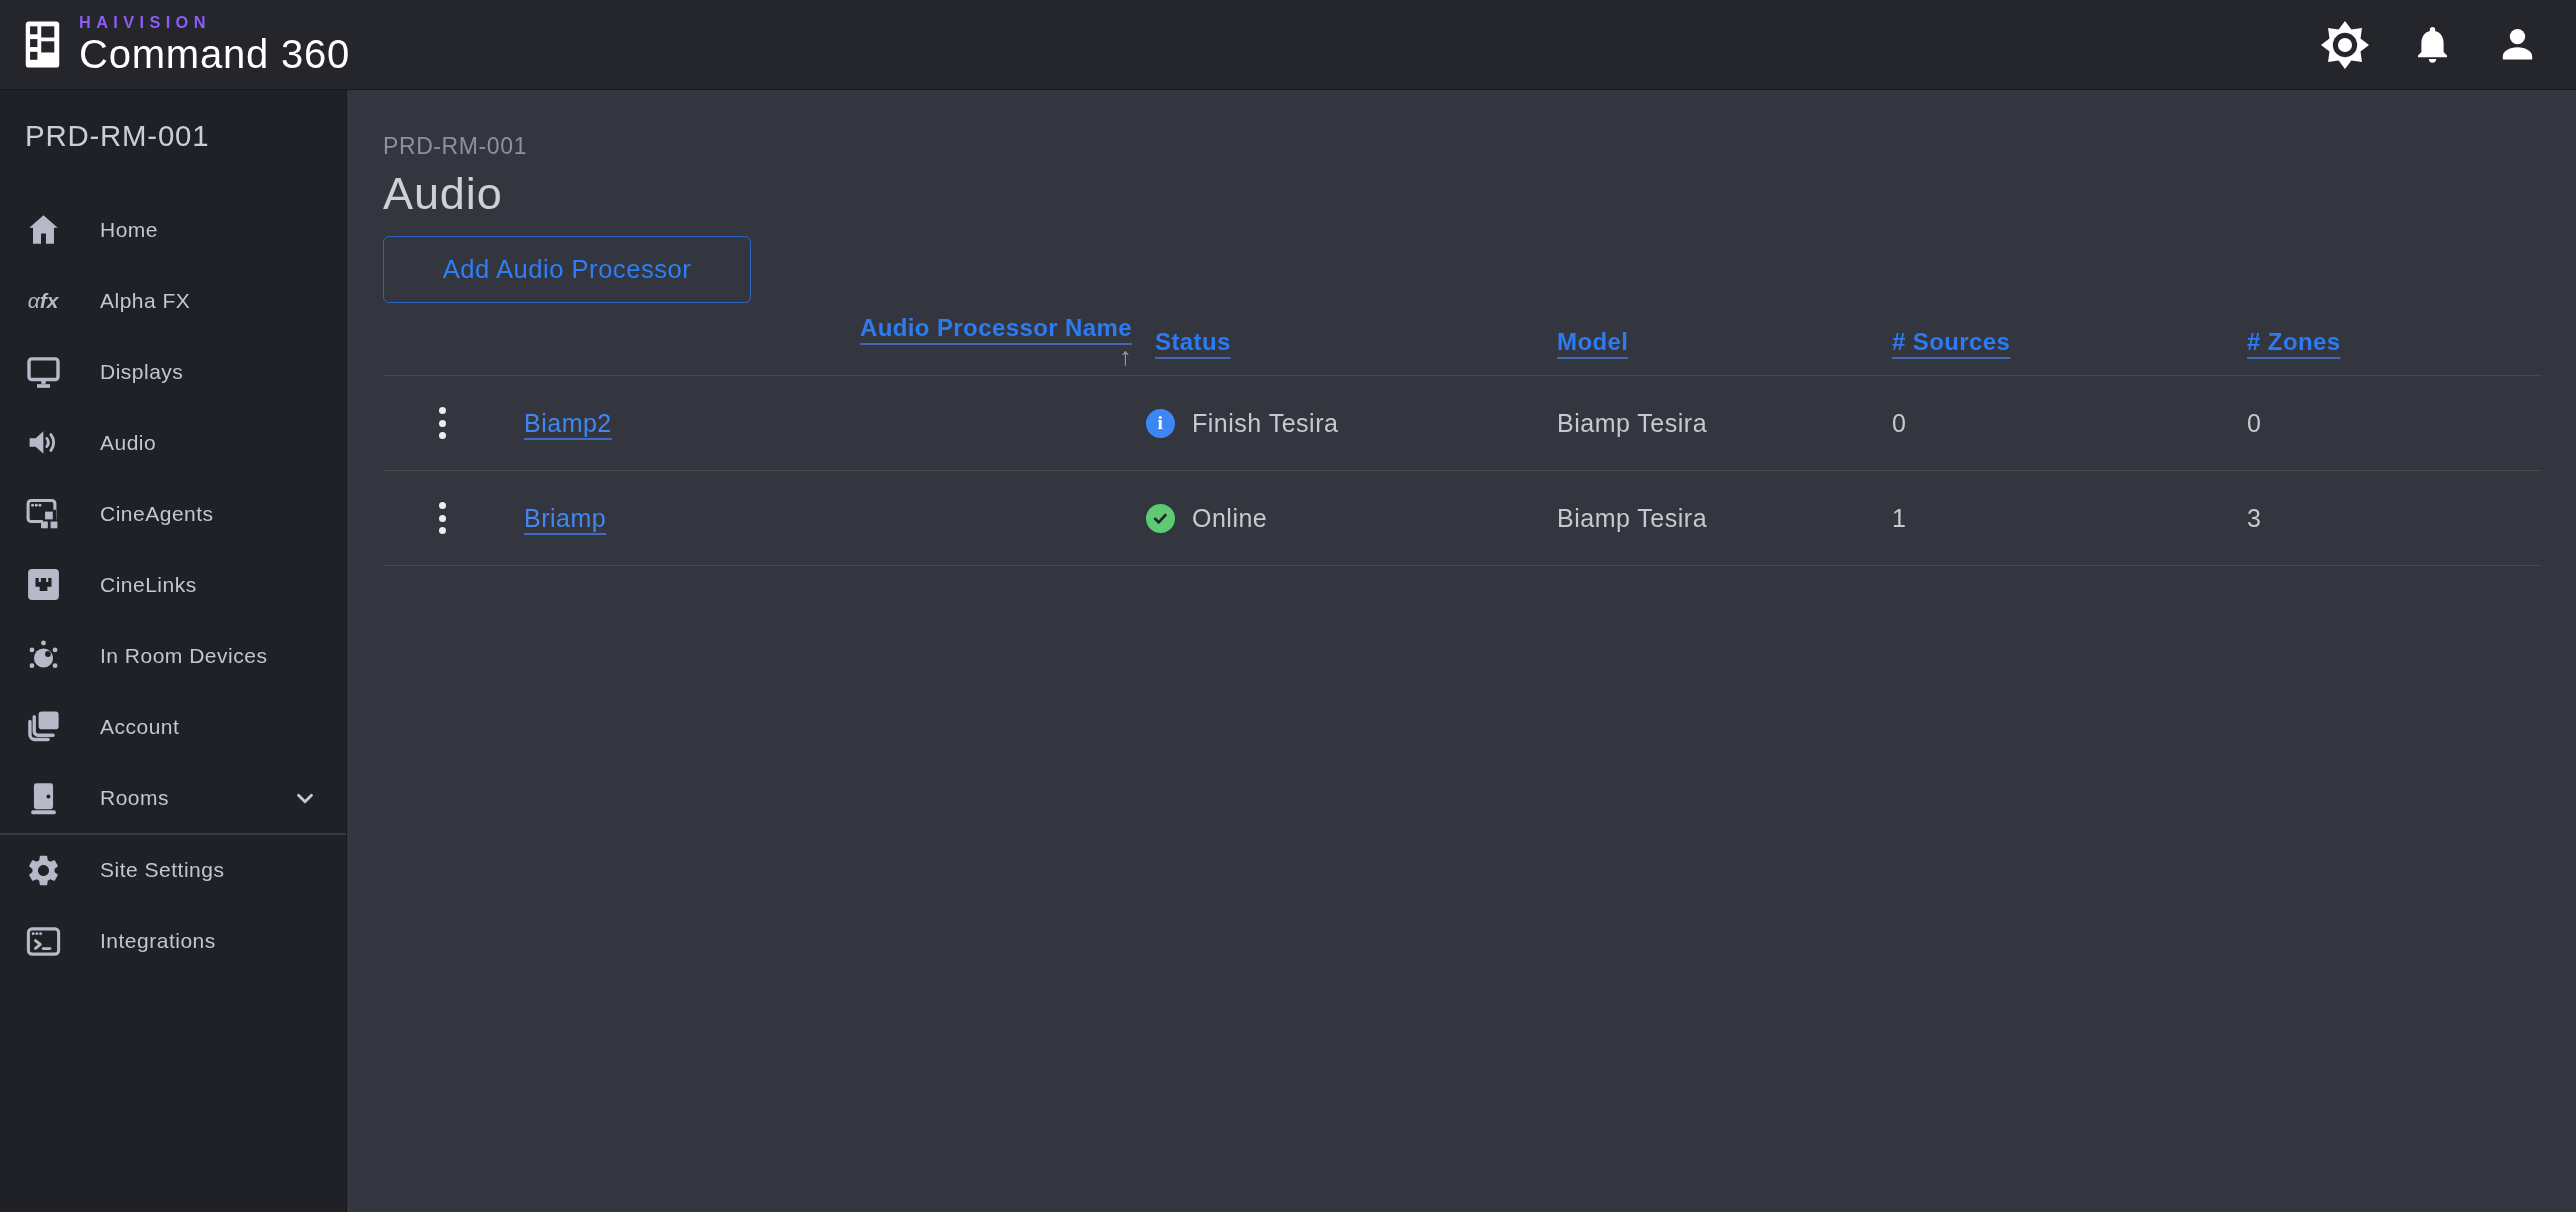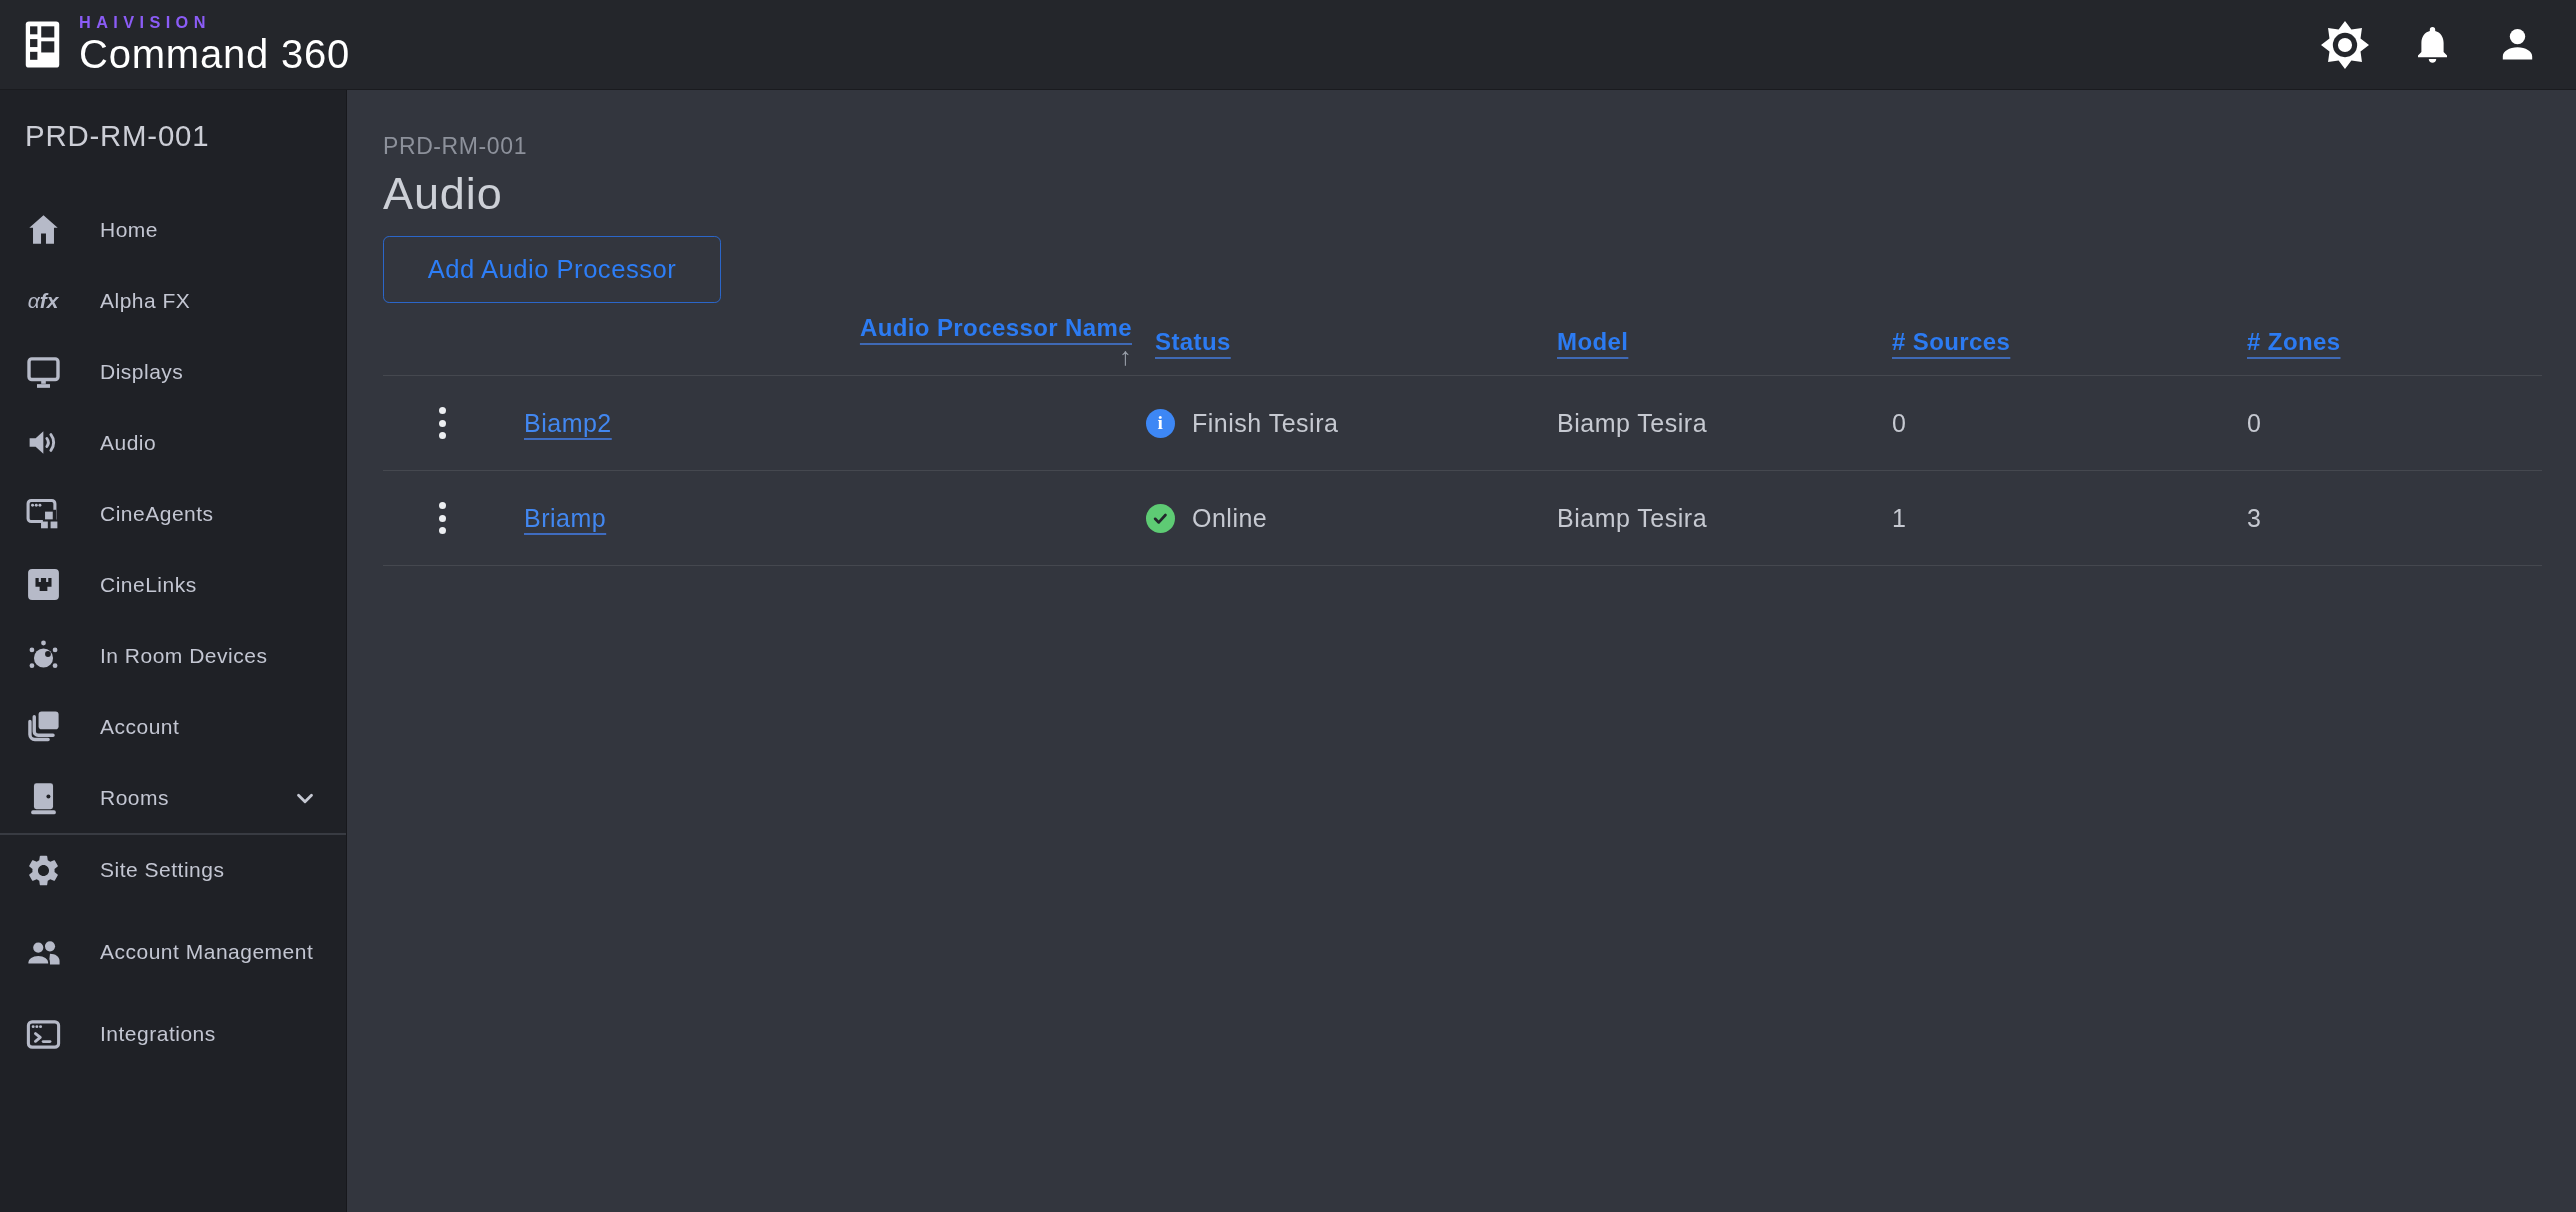--- a/index.html
+++ b/index.html
@@ -60,21 +60,21 @@
   .afx b{font-weight:700;}
   
   .main{
     position:absolute;top:90px;left:347px;width:2229px;height:1122px;
     background:var(--main-bg);
     padding:42px 34px 0 36px;
   }
   .breadcrumb{font-size:23px;color:#8d919b;letter-spacing:0.6px;line-height:29.4px;cursor:pointer;}
   .page-title{margin-top:4.6px;font-size:45px;font-weight:400;color:#cdd0d7;letter-spacing:0.9px;line-height:56px;}
   .add-btn{
-    margin-top:14px;width:338px;height:67px;
+    margin-top:14px;width:368px;height:67px;
     background:transparent;border:1.5px solid #2b66c9;border-radius:6.2px;
     color:var(--accent);font-size:25.6px;letter-spacing:0.5px;
     font-family:inherit;cursor:pointer;display:flex;align-items:center;justify-content:center;
   }
   
   .table{margin-top:6.2px;width:2159px;}
   .thead,.trow{
     display:grid;
     grid-template-columns:118px 631px 425px 335px 355px 1fr;
     align-items:center;
@@ -252,31 +252,20 @@
 
     <li class="nav-item">
       <span class="nav-icon">
         <svg width="37" height="37" viewBox="0 0 24 24" fill="currentColor">
           <path d="M19.14 12.94c.04-.3.06-.61.06-.94 0-.32-.02-.64-.07-.94l2.03-1.58c.18-.14.23-.41.12-.61l-1.92-3.32c-.12-.22-.37-.29-.59-.22l-2.39.96c-.5-.38-1.03-.7-1.62-.94l-.36-2.54c-.04-.24-.24-.41-.48-.41h-3.84c-.24 0-.43.17-.47.41l-.36 2.54c-.59.24-1.13.57-1.62.94l-2.39-.96c-.22-.08-.47 0-.59.22L2.74 8.87c-.12.21-.08.47.12.61l2.03 1.58c-.05.3-.09.63-.09.94s.02.64.07.94l-2.03 1.58c-.18.14-.23.41-.12.61l1.92 3.32c.12.22.37.29.59.22l2.39-.96c.5.38 1.03.7 1.62.94l.36 2.54c.05.24.24.41.48.41h3.84c.24 0 .44-.17.47-.41l.36-2.54c.59-.24 1.13-.56 1.62-.94l2.39.96c.22.08.47 0 .59-.22l1.92-3.32c.12-.22.07-.47-.12-.61l-2.01-1.58zM12 15.6c-1.98 0-3.6-1.62-3.6-3.6s1.62-3.6 3.6-3.6 3.6 1.62 3.6 3.6-1.62 3.6-3.6 3.6z"></path>
         </svg>
       </span>
       <span class="nav-label">Site Settings</span>
     </li>
 
-    <li class="nav-item tall">
-      <span class="nav-icon">
-        <svg width="37" height="37" viewBox="0 0 24 24" fill="currentColor">
-          <circle cx="16.2" cy="8" r="3.3"></circle>
-          <path d="M16.2 12.8c3.4 0 6.2 1.8 6.2 4.6v2.4h-7z"></path>
-          <circle cx="8.6" cy="8.8" r="3.9" stroke="#1f2126" stroke-width="1.2"></circle>
-          <path d="M8.6 13.7c-3.9 0-7 1.9-7 4.7v1.4h14v-1.4c0-2.8-3.1-4.7-7-4.7z" stroke="#1f2126" stroke-width="1.2"></path>
-        </svg>
-      </span>
-      <span class="nav-label">Account Management</span>
-    </li>
 
     <li class="nav-item">
       <span class="nav-icon">
         <svg width="37" height="37" viewBox="0 0 24 24">
           <rect x="2.2" y="3.8" width="19.6" height="16.4" rx="2.4" fill="none" stroke="currentColor" stroke-width="2"></rect>
           <circle cx="5.3" cy="6.9" r="0.95" fill="currentColor"></circle>
           <circle cx="7.7" cy="6.9" r="0.95" fill="currentColor"></circle>
           <circle cx="10.1" cy="6.9" r="0.95" fill="currentColor"></circle>
           <path d="M6.8 11.4l3.1 2.5-3.1 2.5" fill="none" stroke="currentColor" stroke-width="1.9" stroke-linecap="round" stroke-linejoin="round"></path>
           <path d="M11.8 16.6h4.4" stroke="currentColor" stroke-width="1.9" stroke-linecap="round"></path>

